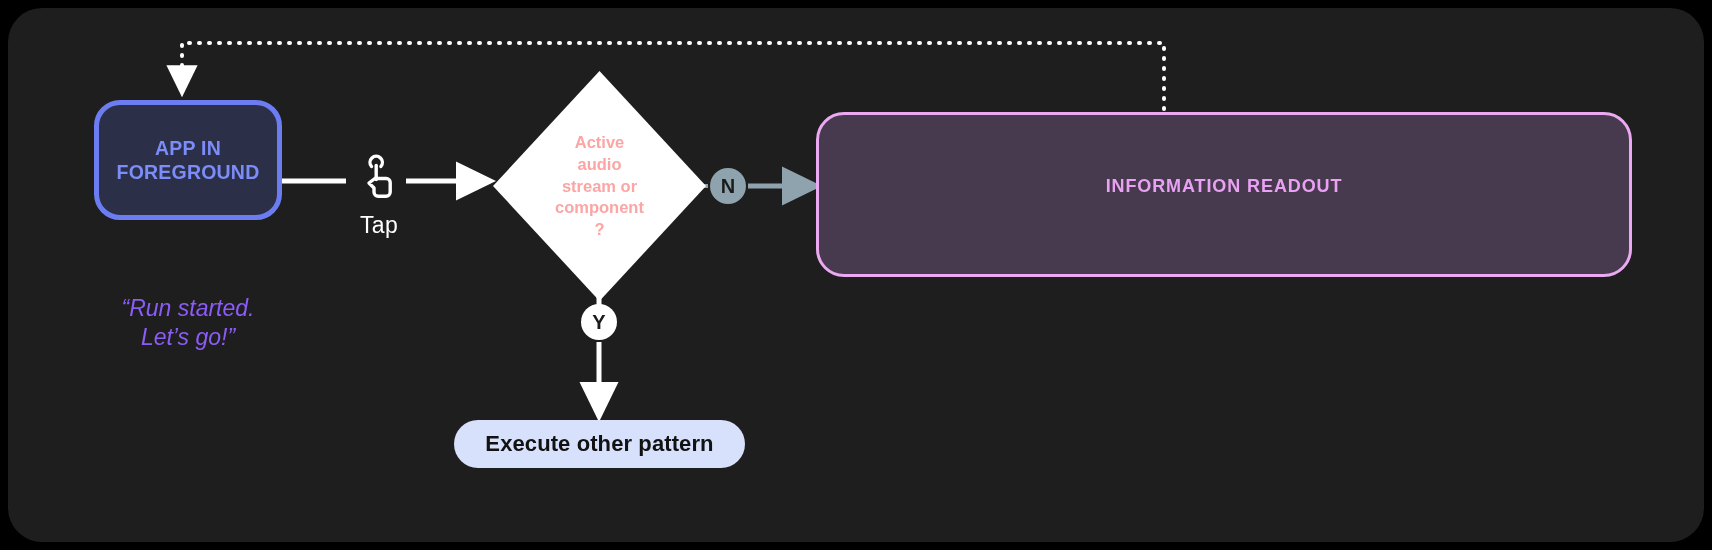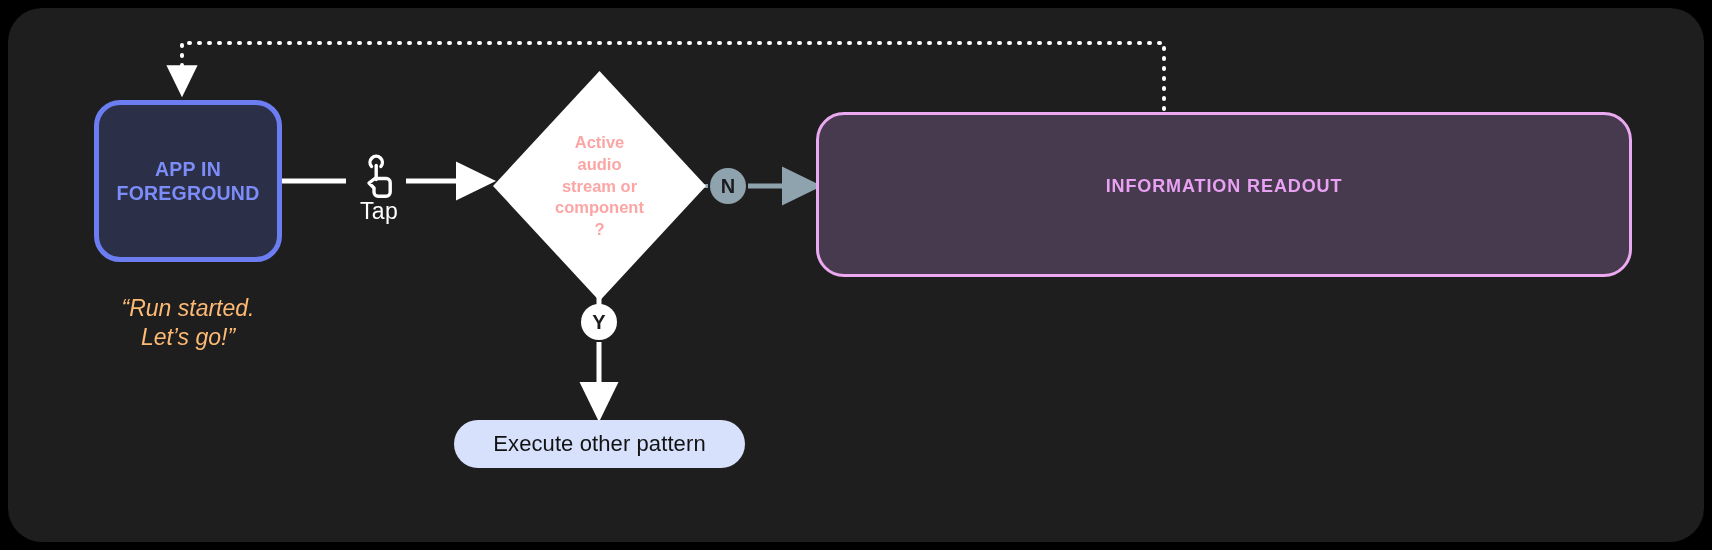--- a/index.html
+++ b/index.html
@@ -25,21 +25,21 @@
     overflow: hidden;
   }
 
   .abs { position: absolute; }
 
   
   #app-node {
     left: 86px;
     top: 92px;
     width: 188px;
-    height: 162px;
+    height: 120px;
     box-sizing: border-box;
     background: #2B3048;
     border: 5px solid #6C7DF2;
     border-radius: 26px;
     display: flex;
     align-items: center;
     justify-content: center;
   }
   #app-node .label {
     color: #7C8CF8;
@@ -48,40 +48,40 @@
     line-height: 1.25;
     text-align: center;
     letter-spacing: 0.2px;
   }
 
   #app-caption {
     left: 60px;
     top: 286px;
     width: 240px;
     text-align: center;
-    color: #fdba74;
+    color: #8b5cf6;
     font-size: 23px;
     font-style: italic;
     line-height: 1.28;
     white-space: pre-line;
   }
 
   
   #tap-group {
     left: 336px;
     top: 144px;
     width: 70px;
     text-align: center;
   }
   #tap-icon { display: block; margin: 0 auto; }
   #tap-label {
     color: #FFFFFF;
     font-size: 23px;
     font-weight: 400;
-    margin-top: 0;
+    margin-top: 14px;
     letter-spacing: 0.3px;
   }
 
   
   #diamond-wrap {
     left: 485px;
     top: 63px;
     width: 213px;
     height: 230px;
   }
@@ -139,21 +139,21 @@
     height: 48px;
     background: #D7E1FB;
     border-radius: 24px;
     display: flex;
     align-items: center;
     justify-content: center;
   }
   #execute-pill .label {
     color: #121212;
     font-size: 22px;
-    font-weight: 400;
+    font-weight: 700;
     letter-spacing: 0.1px;
   }
 
   
   #readout {
     left: 808px;
     top: 104px;
     width: 816px;
     height: 165px;
     box-sizing: border-box;

